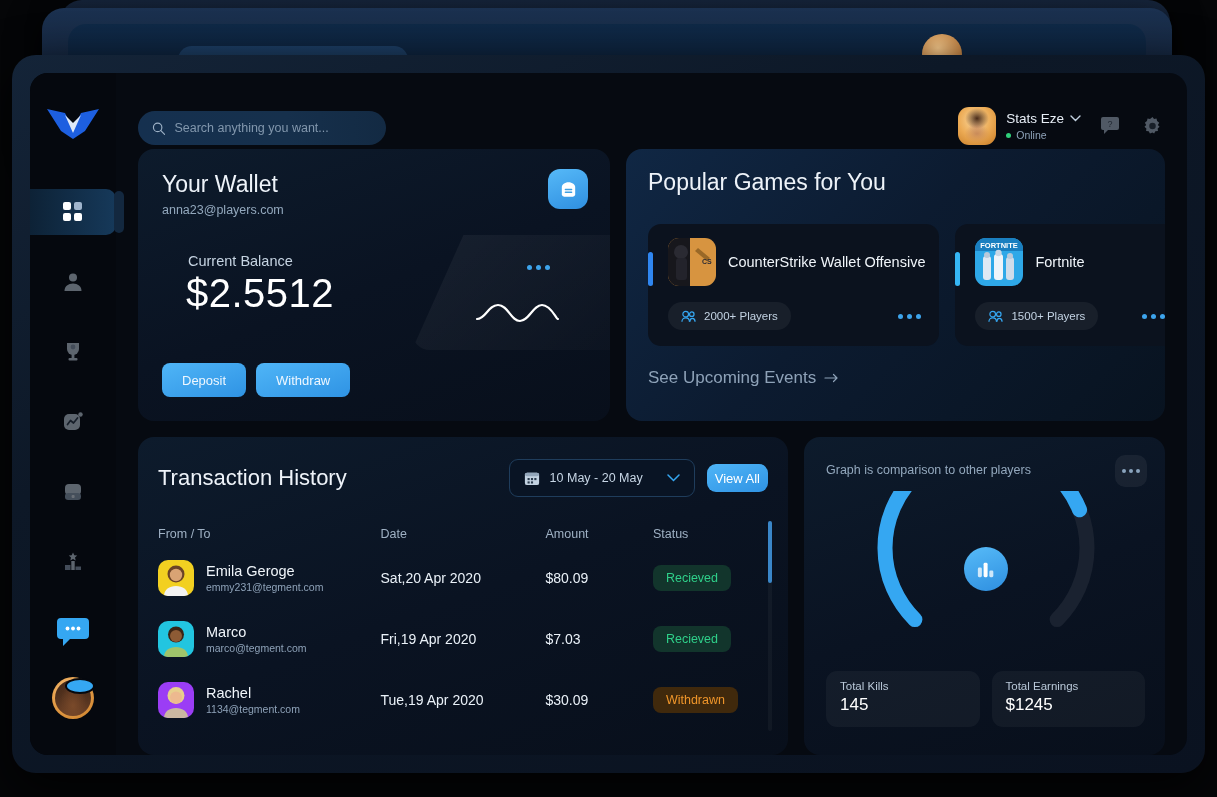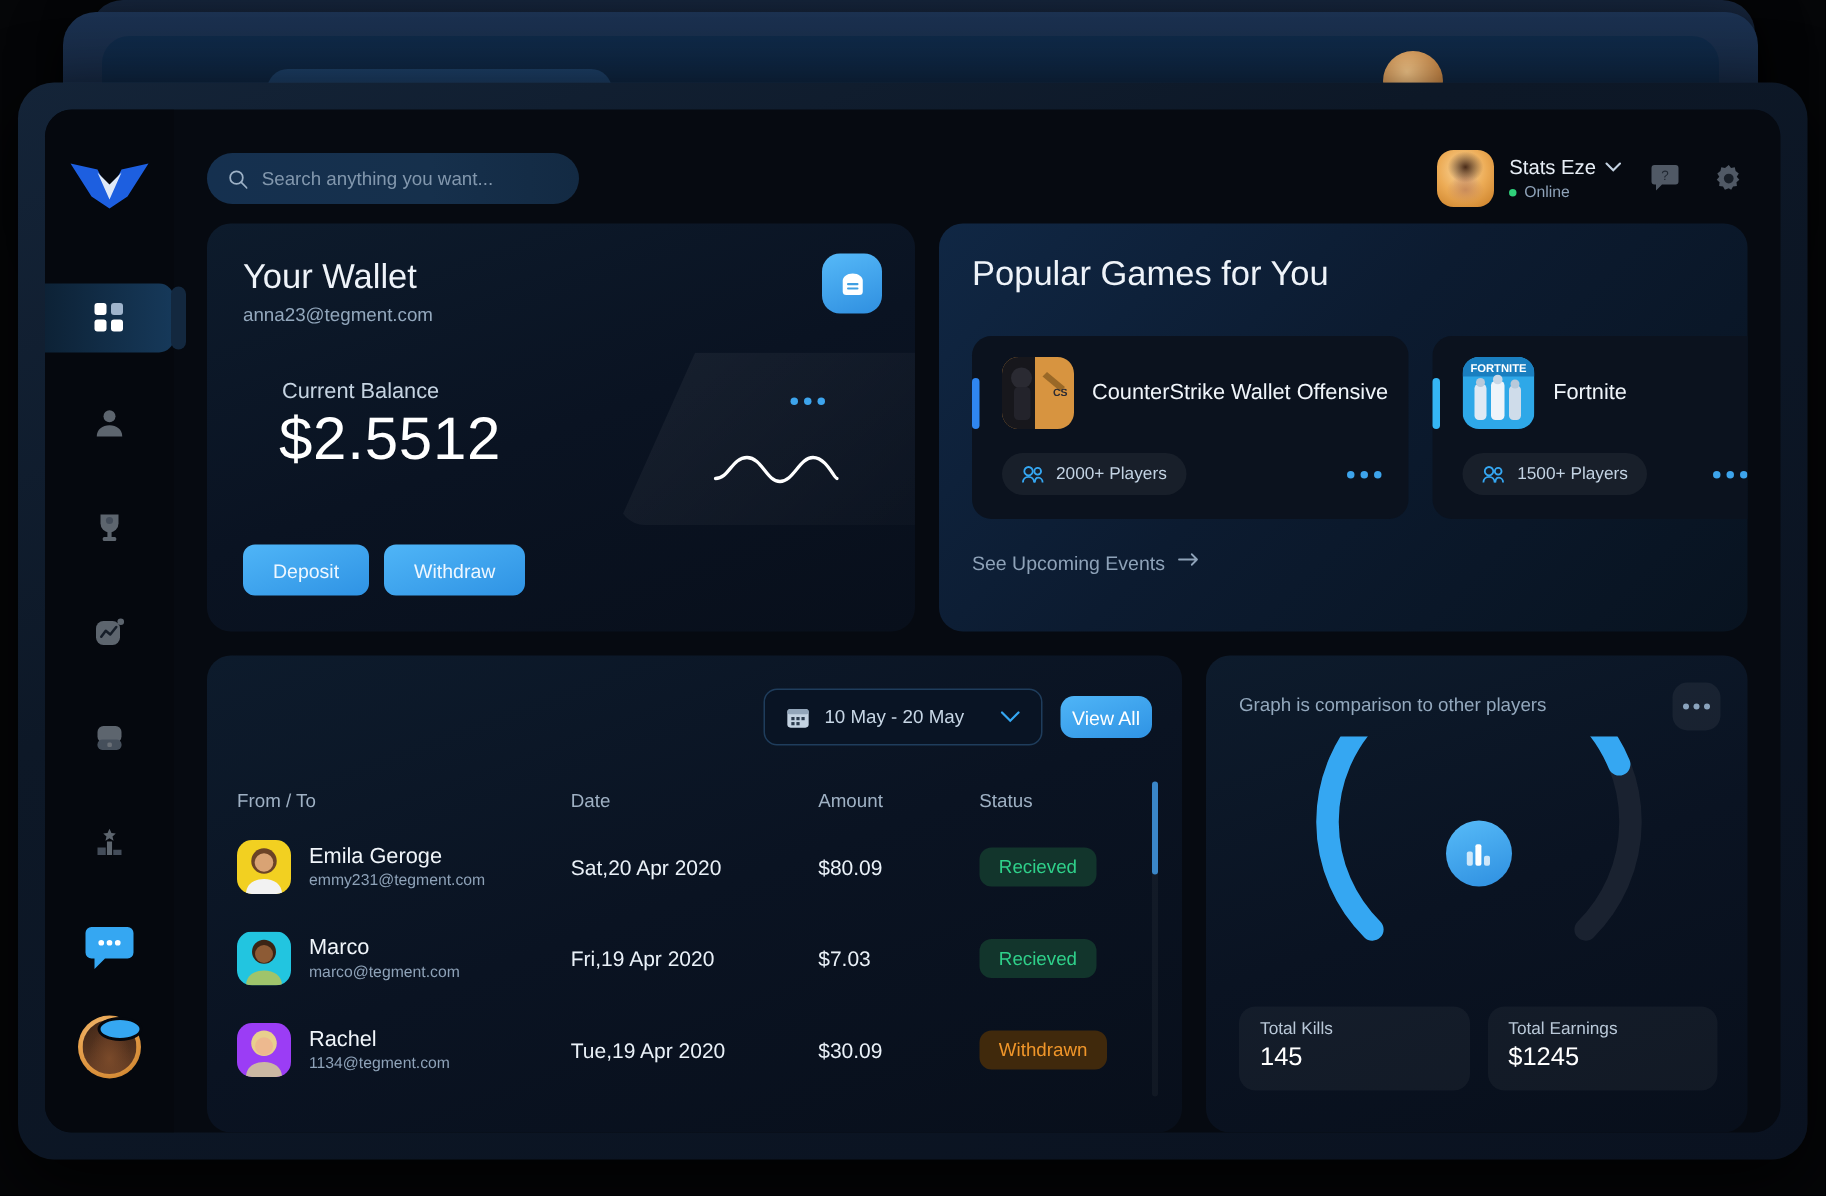--- a/index.html
+++ b/index.html
@@ -99,21 +99,21 @@
   }
   .side-avatar .badge {
     position: absolute; right: -1px; top: 1px; width: 13px; height: 13px;
     border-radius: 50%; background: #35a7f2; border: 2px solid #05080e;
   }
 
   
   .content { position: absolute; left: 86px; top: 0; right: 0; bottom: 0; padding: 20px 22px 0 22px; }
 
   
-  .topbar { display: flex; align-items: center; height: 52px; }
+  .topbar { display: flex; align-items: flex-end; height: 52px; }
   .search-box {
     width: 248px; height: 34px; border-radius: 17px;
     background: linear-gradient(90deg, #15304f 0%, #16304c 60%, #132a43 100%);
     display: flex; align-items: center; gap: 9px; padding: 0 14px;
     cursor: text;
   }
   .search-box input {
     background: transparent; border: 0; outline: none;
     color: #93a7bd; font-size: 12.5px; font-family: "Liberation Sans", sans-serif;
     width: 100%;
@@ -198,21 +198,21 @@
   .game-name { color: #f0f5fa; font-size: 14.5px; line-height: 1.25; }
   .game-bottom { display: flex; align-items: center; margin-top: 16px; }
   .players-pill {
     display: flex; align-items: center; gap: 8px;
     height: 28px; padding: 0 13px; border-radius: 14px;
     background: rgba(255,255,255,.055);
     color: #c3d3e3; font-size: 11.5px;
   }
   .game-dots { margin-left: auto; display: flex; gap: 4px; cursor: pointer; padding-right: 4px; }
   .game-dots i { width: 5px; height: 5px; border-radius: 50%; background: #3da4ec; display: block; }
-  .see-events { display: flex; align-items: flex-start; gap: 8px; color: #8ea2b8; font-size: 13px; margin-top: 22px; cursor: pointer; }
+  .see-events { display: flex; align-items: center; gap: 8px; color: #8ea2b8; font-size: 17px; margin-top: 22px; cursor: pointer; }
 
   
   .row-2 { display: flex; gap: 16px; margin-top: 16px; }
 
   .tx { width: 650px; height: 318px; padding: 22px 20px 0 20px; }
   .tx-head { display: flex; align-items: center; }
   .tx-title { color: #eef3f9; font-size: 22px; }
   .date-picker {
     margin-left: auto; display: flex; align-items: center; gap: 10px;
     height: 38px; padding: 0 14px; border-radius: 9px;
@@ -415,21 +415,21 @@
               </svg>
             </div>
 
           </div>
         </div>
 
         <div class="row-1">
 
           <div class="card wallet">
             <div class="wallet-title">Your Wallet</div>
-            <div class="wallet-email">anna23@tegment.com</div>
+            <div class="wallet-email">anna23@players.com</div>
 
             <div class="wallet-icon">
               <svg width="21" height="21" viewBox="0 0 22 22">
                 <path d="M4 8.5C4 6 7 3.5 11 3.5S18 6 18 8.5v7.5a2.5 2.5 0 01-2.5 2.5h-9A2.5 2.5 0 014 16z" fill="#ffffff"></path>
                 <rect x="7" y="10.2" width="8" height="1.5" rx=".7" fill="#3f9fe2"></rect>
                 <rect x="7" y="13.2" width="8" height="1.5" rx=".7" fill="#3f9fe2"></rect>
               </svg>
             </div>
 
             <div class="balance-wrap">
@@ -535,20 +535,21 @@
               </svg>
             </div>
           </div>
 
         </div>
 
         <div class="row-2">
 
           <div class="card tx">
             <div class="tx-head">
+              <div class="tx-title">Transaction History</div>
 
               <div class="date-picker">
                 <svg width="16" height="16" viewBox="0 0 18 18">
                   <rect x="1" y="3" width="16" height="14" rx="2.5" fill="#c3d2e1"></rect>
                   <rect x="1" y="3" width="16" height="4" rx="2.5" fill="#93a6ba"></rect>
                   <rect x="4" y="9" width="2.4" height="2.4" fill="#2a3a4c"></rect>
                   <rect x="7.8" y="9" width="2.4" height="2.4" fill="#2a3a4c"></rect>
                   <rect x="11.6" y="9" width="2.4" height="2.4" fill="#2a3a4c"></rect>
                   <rect x="4" y="12.8" width="2.4" height="2.4" fill="#2a3a4c"></rect>
                   <rect x="7.8" y="12.8" width="2.4" height="2.4" fill="#2a3a4c"></rect>

